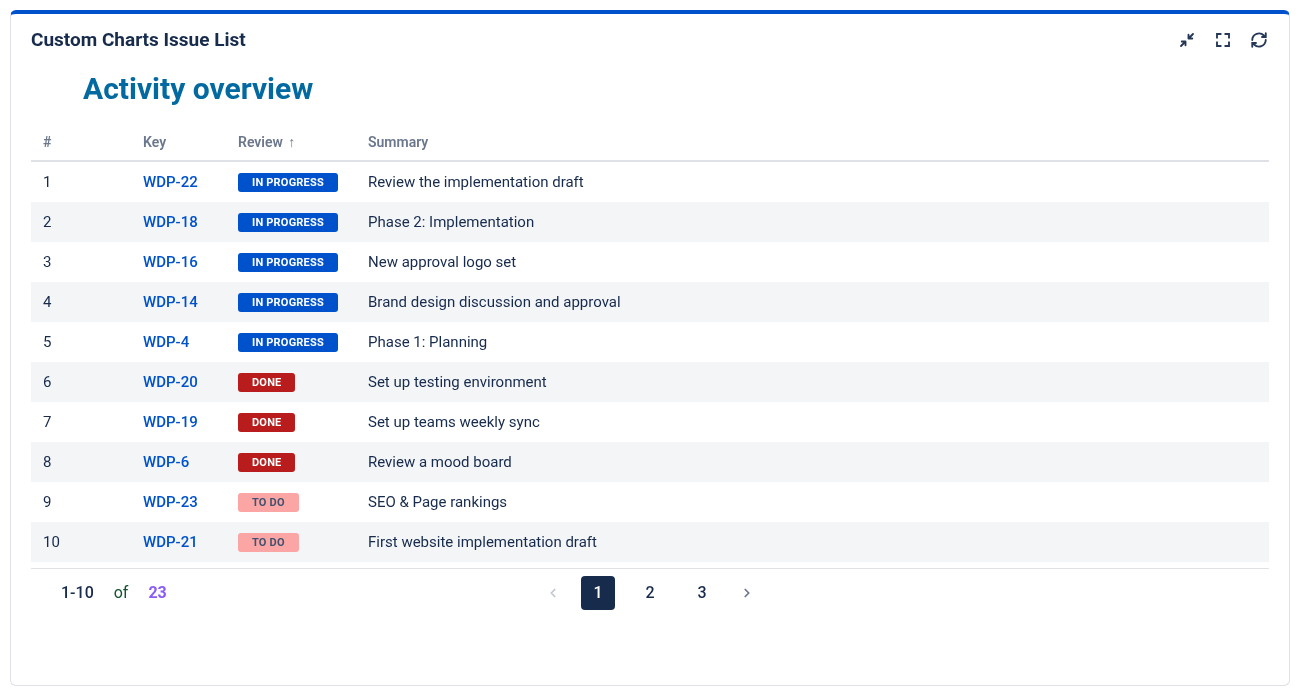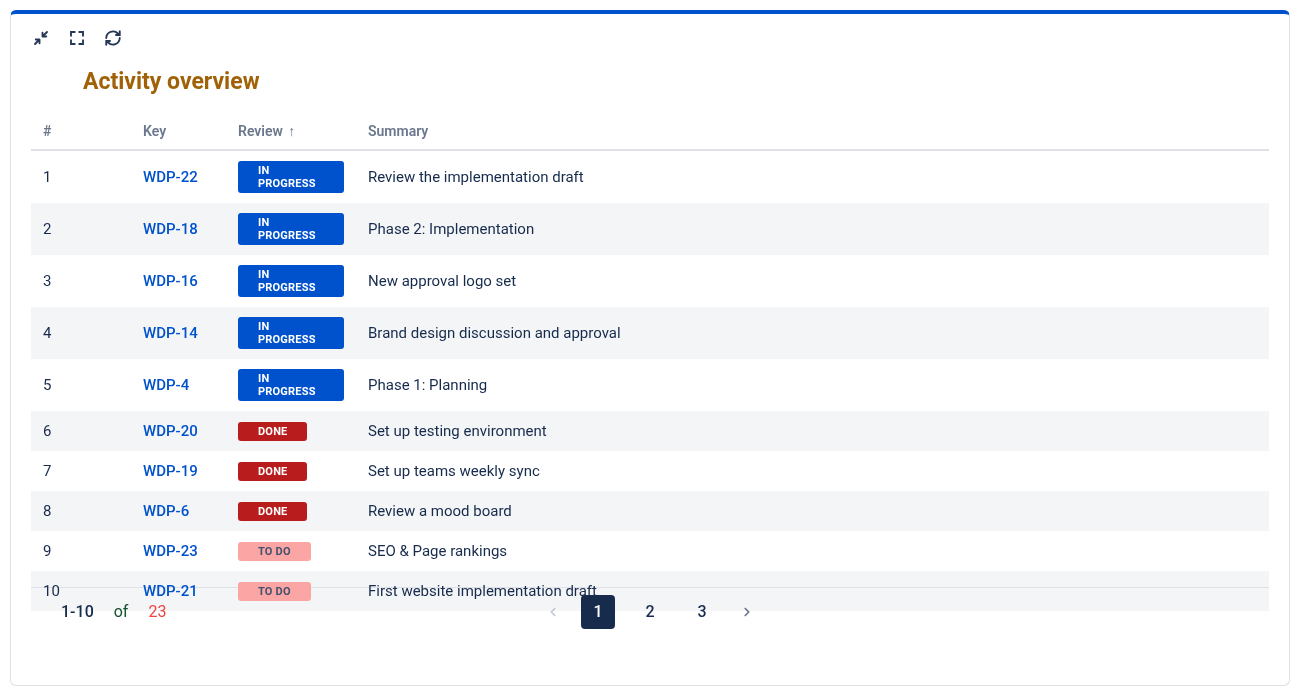--- a/index.html
+++ b/index.html
@@ -38,23 +38,23 @@
   .card-actions .icon-btn {
     width: 20px;
     height: 20px;
     cursor: pointer;
     display: flex;
     align-items: center;
     justify-content: center;
     color: #253858;
   }
   .subtitle {
-    font-size: 23px;
+    font-size: 30px;
     font-weight: 700;
-    color: #a16207;
+    color: #0369a1;
     padding: 16px 20px 18px 72px;
   }
   .table {
     width: calc(100% - 40px);
     margin: 0 20px;
     border-collapse: collapse;
   }
   .thead-row th {
     text-align: left;
     font-size: 14px;
@@ -79,40 +79,40 @@
     color: #0052CC;
     font-weight: 500;
     text-decoration: none;
     cursor: pointer;
     margin-top: 11px;
   }
   .status-badge {
     display: inline-block;
     font-size: 11px;
     font-weight: 700;
-    padding: 3px 20px;
+    padding: 3px 14px;
     border-radius: 3px;
     letter-spacing: 0.2px;
   }
   .status-inprogress { background: #0052CC; color: #fff; }
   .status-done { background: #b91c1c; color: #fff; }
   .status-todo { background: #fca5a5; color: #42526E; }
   .sort-arrow { margin-left: 2px; }
   .footer {
     display: flex;
     align-items: center;
     padding: 14px 30px;
     font-size: 16px;
     border-top: 1px solid #dfe1e6;
     margin: 6px 20px 0 20px;
     text-align: right;
   }
   .footer .range { font-weight: 500; color: #172B4D; }
   .footer .of { margin: 0 20px; color: #14532d; }
-  .footer .total { color: #ef4444; font-weight: 400; }
+  .footer .total { color: #8b5cf6; font-weight: 700; }
   .pagination {
     display: flex;
     gap: 18px;
     align-items: center;
     position: absolute;
     left: 50%;
     transform: translateX(-50%);
   }
   .page-btn {
     width: 34px;
@@ -145,20 +145,21 @@
     max-height: 430px;
   }
   thead, tbody tr { display: table; width: 100%; table-layout: fixed; }
 </style>
 </head>
 <body>
 
 <div class="card">
 
   <div class="card-header">
+    <div class="card-title">Custom Charts Issue List</div>
     <div class="card-actions">
       <div class="icon-btn">
         <svg width="18" height="18" viewBox="0 0 24 24" fill="none" stroke="currentColor" stroke-width="2.5" stroke-linecap="round">
           <path d="M10 14 L4 20 M10 14 L10 19 M10 14 L5 14"></path>
           <path d="M14 10 L20 4 M14 10 L14 5 M14 10 L19 10"></path>
         </svg>
       </div>
       <div class="icon-btn">
         <svg width="18" height="18" viewBox="0 0 24 24" fill="none" stroke="currentColor" stroke-width="2.5" stroke-linecap="round">
           <path d="M4 9 L4 4 L9 4"></path>

